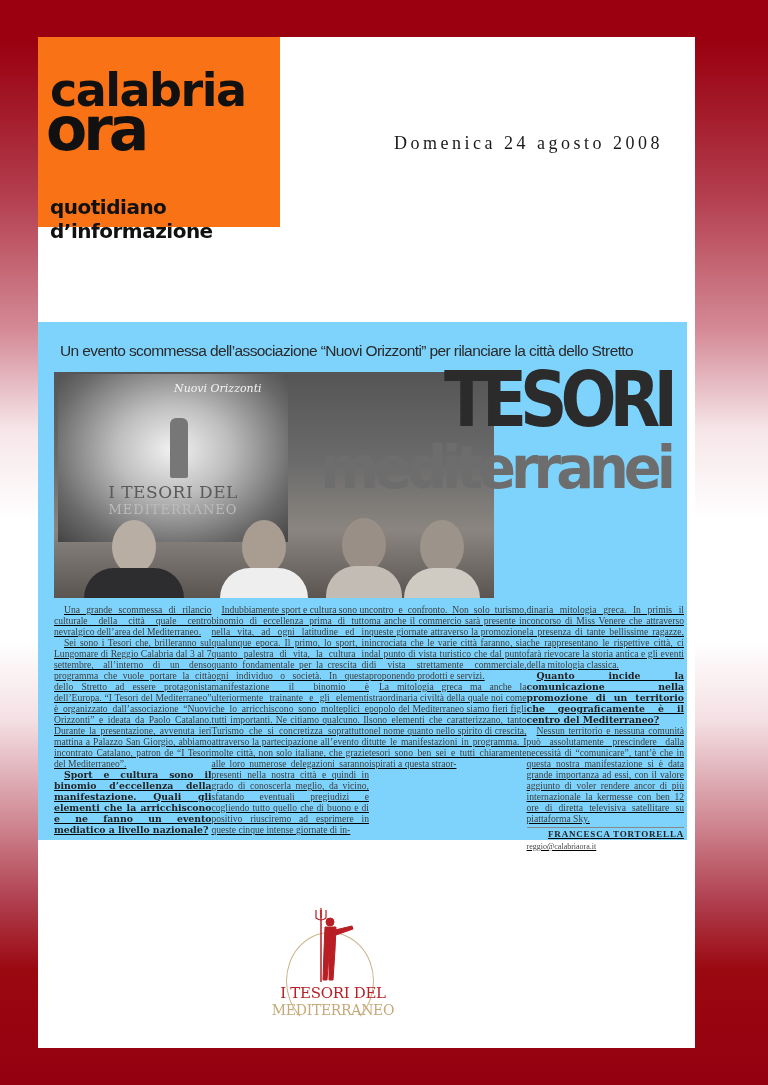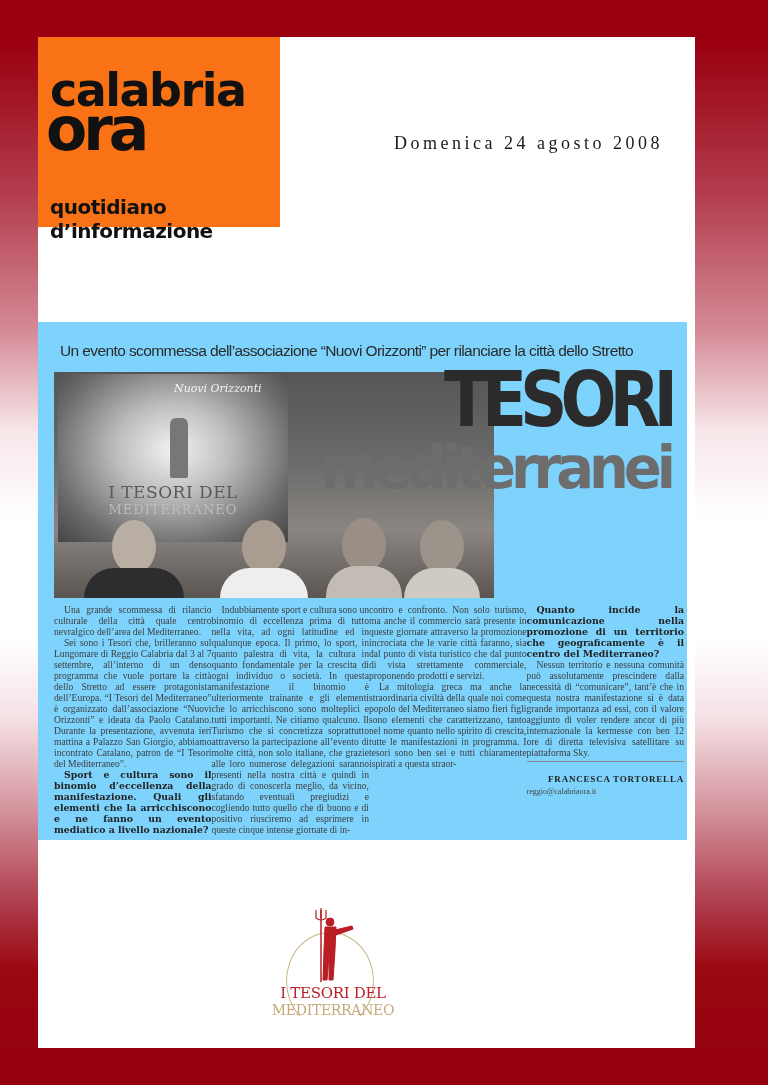--- a/index.html
+++ b/index.html
@@ -78,31 +78,31 @@
   .person .head { width: 44px; height: 54px; border-radius: 50%; margin: 0 auto; }
   .person .body { border-radius: 30px 30px 0 0; margin-top: -6px; }
   .headline {
     position: absolute; right: 16px; top: 52px; text-align: right;
     font-family: "DejaVu Sans", sans-serif; font-weight: bold; line-height: 0.95;
   }
   .hl-1 { font-size: 66px; color: #2b2b2b; letter-spacing: -7px; transform: scaleY(1.15); transform-origin: bottom right; display: block; }
   .hl-2 { font-size: 56px; color: #6d6d6d; letter-spacing: -5px; transform: scaleY(1.05); display: block; margin-top: 4px; }
   .columns {
     position: absolute; left: 16px; top: 282px; width: 630px; height: 230px;
-    display: grid; grid-template-columns: repeat(4, 1fr); 
+    display: grid; grid-template-columns: repeat(4, 1fr);  text-decoration: underline;
   }
   .col p {
     margin: 0; font-family: "Liberation Serif", serif; font-size: 9.6px; line-height: 11px;
     color: #3d3d3d; text-align: justify; text-indent: 10px;
   }
   .col p.q {
     font-family: "DejaVu Serif", serif; font-weight: bold; font-size: 9.3px; color: #222;
   }
   .byline {
-    margin-top: 3px; border-top: 1px solid #888; padding-top: 12px; text-align: right;
+    margin-top: 3px; border-top: 1px solid #888; padding-top: 1px; text-align: right;
     font-family: "Liberation Serif", serif; font-weight: bold; font-size: 9px;
     letter-spacing: 0.8px; color: #222;
   }
   .email {
     font-family: "Liberation Serif", serif; font-size: 8px; color: #444; margin-top: 3px;
   }
   .event-logo {
     position: absolute; left: 268px; top: 896px; width: 130px; height: 130px;
   }
   .el-arc {
@@ -176,20 +176,21 @@
         <p class="q">Sport e cultura sono il binomio d’eccellenza della manifestazione. Quali gli elementi che la arricchiscono e ne fanno un evento mediatico a livello nazionale?</p>
       </div>
       <div class="col">
         <p>Indubbiamente sport e cultura sono un binomio di eccellenza prima di tutto nella vita, ad ogni latitudine ed in qualunque epoca. Il primo, lo sport, in quanto palestra di vita, la cultura in quanto fondamentale per la crescita di ogni individuo o società. In questa manifestazione il binomio è ulteriormente trainante e gli elementi che lo arricchiscono sono molteplici e tutti importanti. Ne citiamo qualcuno. Il Turismo che si concretizza soprattutto attraverso la partecipazione all’evento di molte città, non solo italiane, che grazie alle loro numerose delegazioni saranno presenti nella nostra città e quindi in grado di conoscerla meglio, da vicino, sfatando eventuali pregiudizi e cogliendo tutto quello che di buono e di positivo riusciremo ad esprimere in queste cinque intense giornate di in-</p>
       </div>
       <div class="col">
         <p style="text-indent:0">contro e confronto. Non solo turismo, ma anche il commercio sarà presente in queste giornate attraverso la promozione incrociata che le varie città faranno, sia dal punto di vista turistico che dal punto di vista strettamente commerciale, proponendo prodotti e servizi.</p>
         <p>La mitologia greca ma anche la straordinaria civiltà della quale noi come popolo del Mediterraneo siamo fieri figli sono elementi che caratterizzano, tanto nel nome quanto nello spirito di crescita, tutte le manifestazioni in programma. I tesori sono ben sei e tutti chiaramente ispirati a questa straor-</p>
       </div>
       <div class="col">
+        <p style="text-indent:0">dinaria mitologia greca. In primis il concorso di Miss Venere che attraverso la presenza di tante bellissime ragazze, che rappresentano le rispettive città, ci farà rievocare la storia antica e gli eventi della mitologia classica.</p>
         <p class="q">Quanto incide la comunicazione nella promozione di un territorio che geograficamente è il centro del Mediterraneo?</p>
         <p>Nessun territorio e nessuna comunità può assolutamente prescindere dalla necessità di “comunicare”, tant’è che in questa nostra manifestazione si è data grande importanza ad essi, con il valore aggiunto di voler rendere ancor di più internazionale la kermesse con ben 12 ore di diretta televisiva satellitare su piattaforma Sky.</p>
         <div class="byline">FRANCESCA TORTORELLA</div>
         <div class="email">reggio@calabriaora.it</div>
       </div>
     </div>
   </div>
 </div>
 
 <div class="event-logo">

